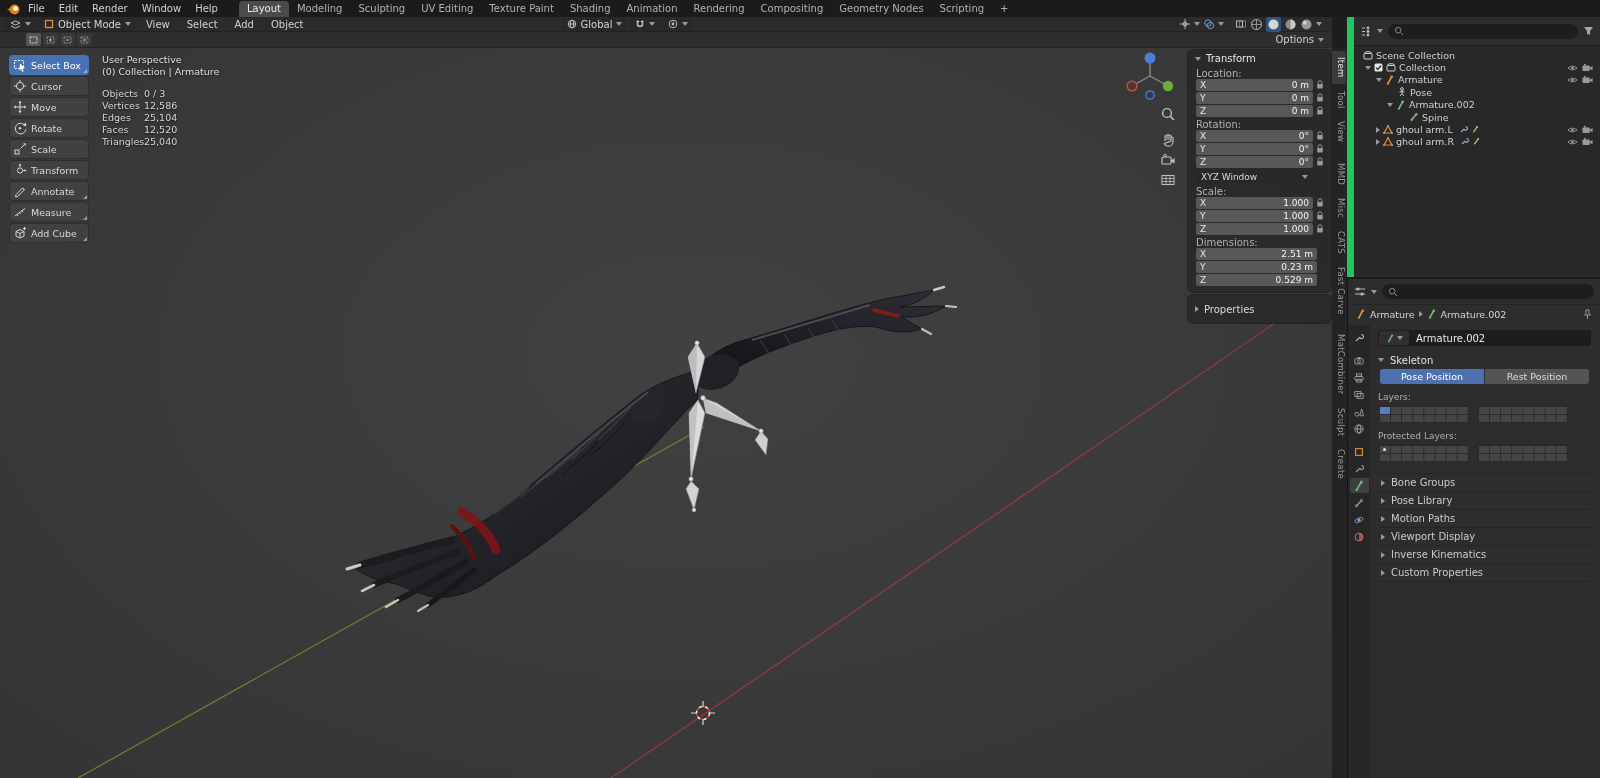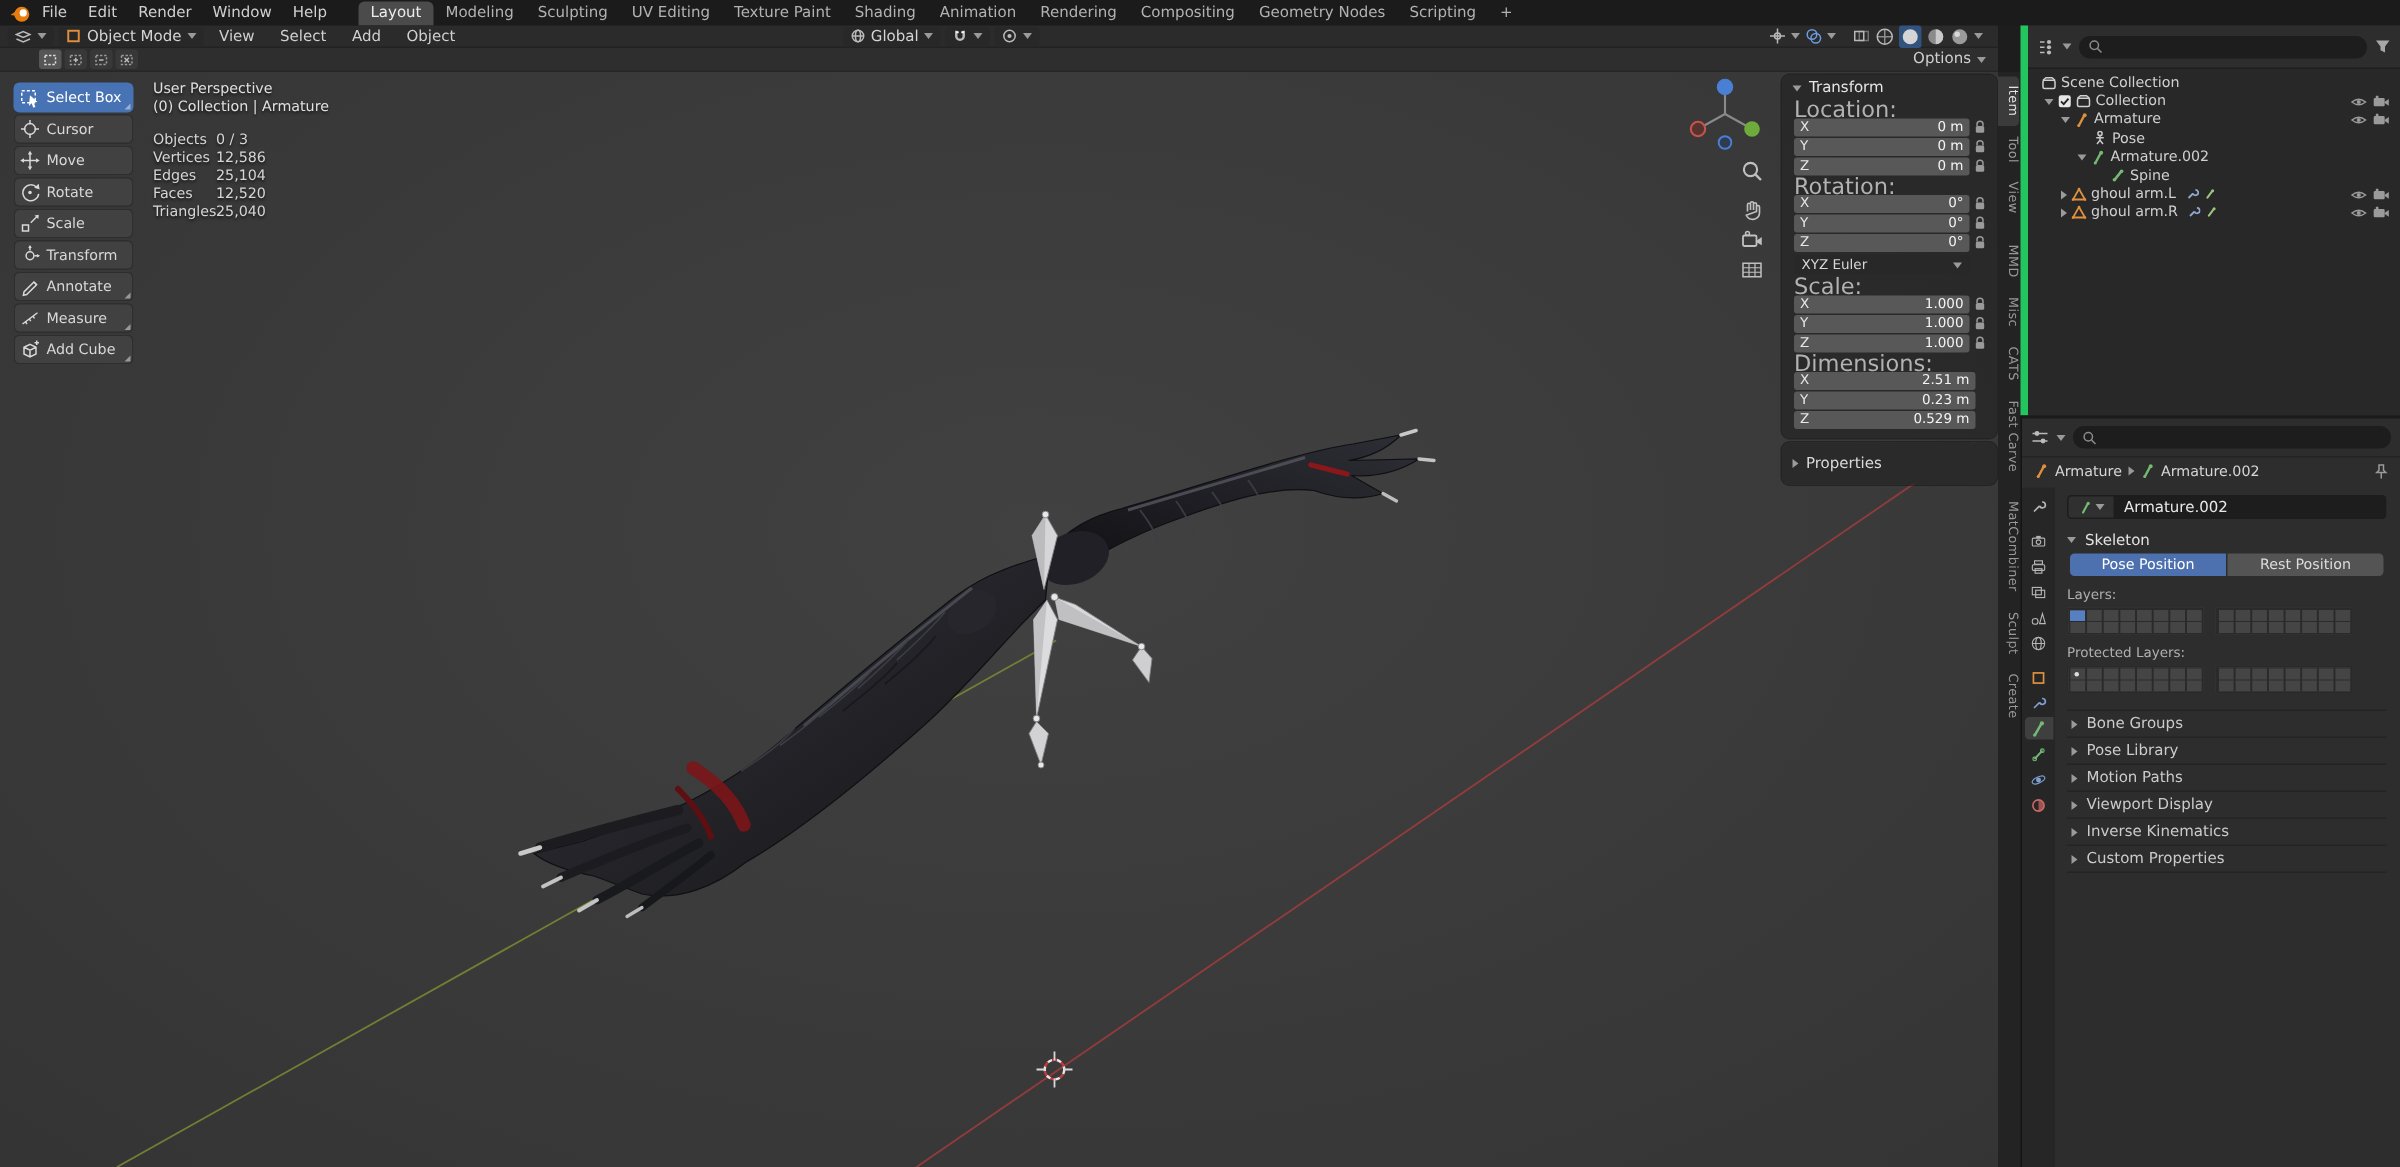--- a/index.html
+++ b/index.html
@@ -55,42 +55,42 @@
   .sl{width:42px;}
   .sv{}
   
   #navgizmo{position:absolute;left:1118px;top:-2px;}
   .vp-icon{position:absolute;left:1160px;width:17px;height:17px;opacity:.9;}
   
   #npanel-wrap{position:absolute;left:1188px;top:2px;width:143px;}
   .npanel{background:rgba(41,41,41,.97);border-radius:5px;box-shadow:0 0 0 1px rgba(18,18,18,.55);
           padding-bottom:5px;}
   .np-header{height:17px;display:flex;align-items:center;gap:5px;padding-left:7px;color:#e6e6e6;}
-  .np-label{height:12px;display:flex;align-items:center;padding-left:8px;color:#b2b2b2;font-size:15px;}
+  .np-label{height:12px;display:flex;align-items:center;padding-left:8px;color:#b2b2b2;font-size:10px;}
   .np-row{display:flex;align-items:center;margin:0 4px 1px 8px;height:12px;}
   .np-field{flex:1;background:#585858;border-radius:2px;display:flex;justify-content:space-between;
             align-items:center;padding:0 4px;height:12px;font-size:9px;color:#f4f4f4;}
   .np-field .ax{color:#e8e8e8;}
   .np-lock{width:14px;display:flex;justify-content:center;}
   .np-row.dim{margin:0 14px 1px 8px;}
   .np-dd{margin:2px 18px 2px 8px;height:13px;background:#282828;border-radius:3px;display:flex;
          align-items:center;justify-content:space-between;padding:0 5px;font-size:9px;color:#d8d8d8;}
   .npanel2{margin-top:3px;height:28px;background:rgba(41,41,41,.97);border-radius:5px;
            box-shadow:0 0 0 1px rgba(18,18,18,.55);display:flex;align-items:center;gap:5px;
            padding-left:7px;color:#dadada;}
   
   #ntabs{position:absolute;left:1332px;top:48px;width:15px;height:730px;background:#232323;
          display:flex;flex-direction:column;align-items:flex-start;padding-top:3px;box-sizing:border-box;}
   .ntab{writing-mode:vertical-rl;font-size:8.5px;color:#999;padding:6px 0;width:14px;text-align:center;
         border-radius:0 3px 3px 0;margin-bottom:1px;letter-spacing:.3px;}
   .ntab.active{background:#3b3b3b;color:#e6e6e6;}
   .ntab.gap{margin-top:7px;}
   
   #outliner{position:absolute;left:1347px;top:17px;width:253px;height:260px;background:#282828;
-            border-left:5px solid #22c55e;box-sizing:border-box;}
+            border-left:7px solid #22c55e;box-sizing:border-box;}
   .ol-header{height:28px;display:flex;align-items:center;gap:5px;padding:0 6px;background:#2d2d2d;
              border-bottom:1px solid #1f1f1f;}
   .search{flex:1;height:15px;background:#1d1d1d;border-radius:8px;display:flex;align-items:center;
           padding:0 6px;gap:4px;}
   .ol-rows{padding-top:3px;}
   .ol-row{height:12.4px;display:flex;align-items:center;font-size:9.5px;color:#d0d0d0;gap:3px;
           padding-right:4px;}
   .ind{display:inline-block;height:1px;}
   .ol-spacer{flex:1;}
   .ol-right{display:flex;gap:4px;align-items:center;margin-right:3px;}
@@ -611,21 +611,21 @@
               <span>0°</span>
             </div>
             <span class="np-lock">
               <svg width="8" height="10" viewBox="0 0 8 10">
                 <path d="M2 4 V2.8 a2 2 0 0 1 4 0 V4" fill="none" stroke="#9a9a9a"></path>
                 <rect x="1.2" y="4" width="5.6" height="4.5" rx="1" fill="#9a9a9a"></rect>
               </svg>
             </span>
           </div>
         <div class="np-dd">
-          <span>XYZ Euler</span>
+          <span>XYZ Window</span>
           <span class="tr-d"></span>
         </div>
         <div class="np-label">Scale:</div>
         <div class="np-row">
             <div class="np-field">
               <span class="ax">X</span>
               <span>1.000</span>
             </div>
             <span class="np-lock">
               <svg width="8" height="10" viewBox="0 0 8 10">

